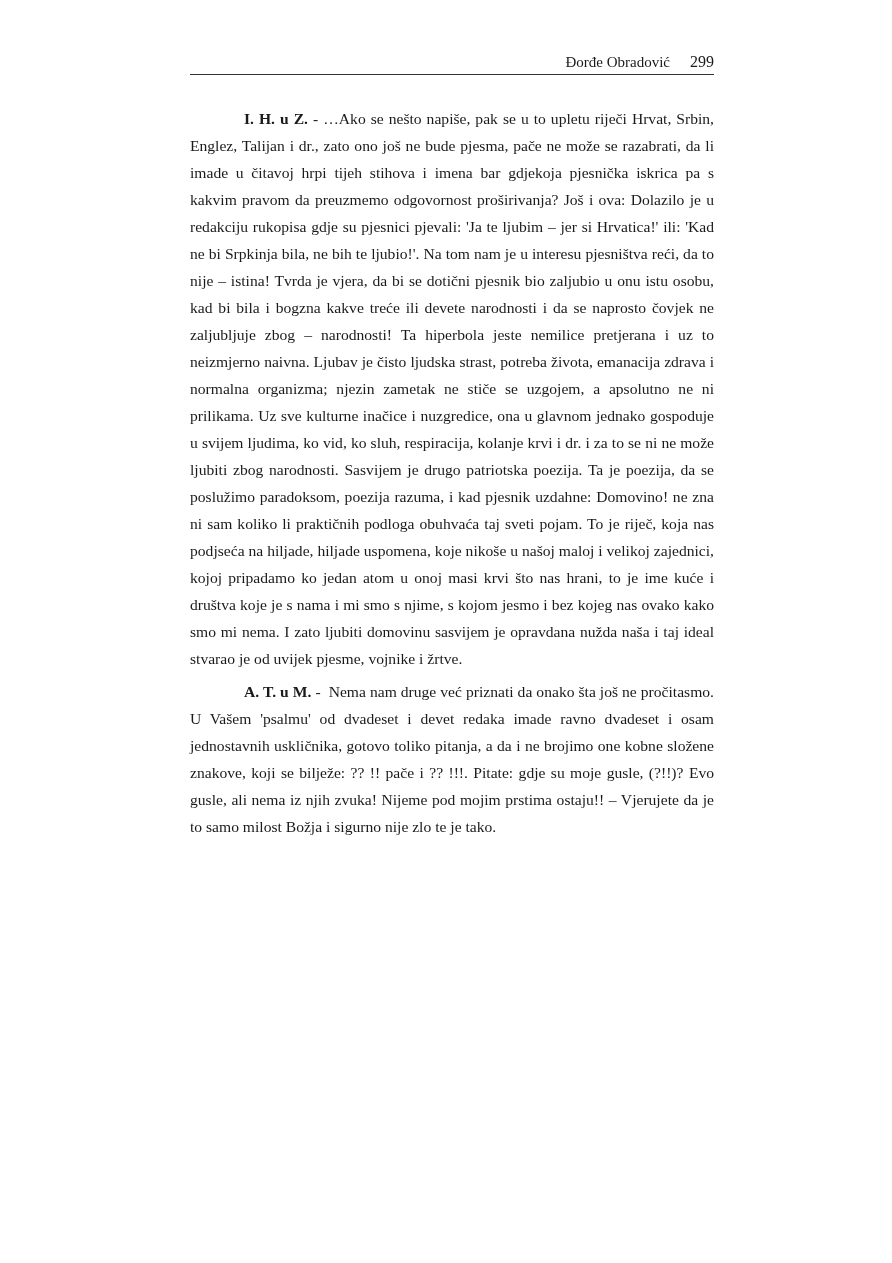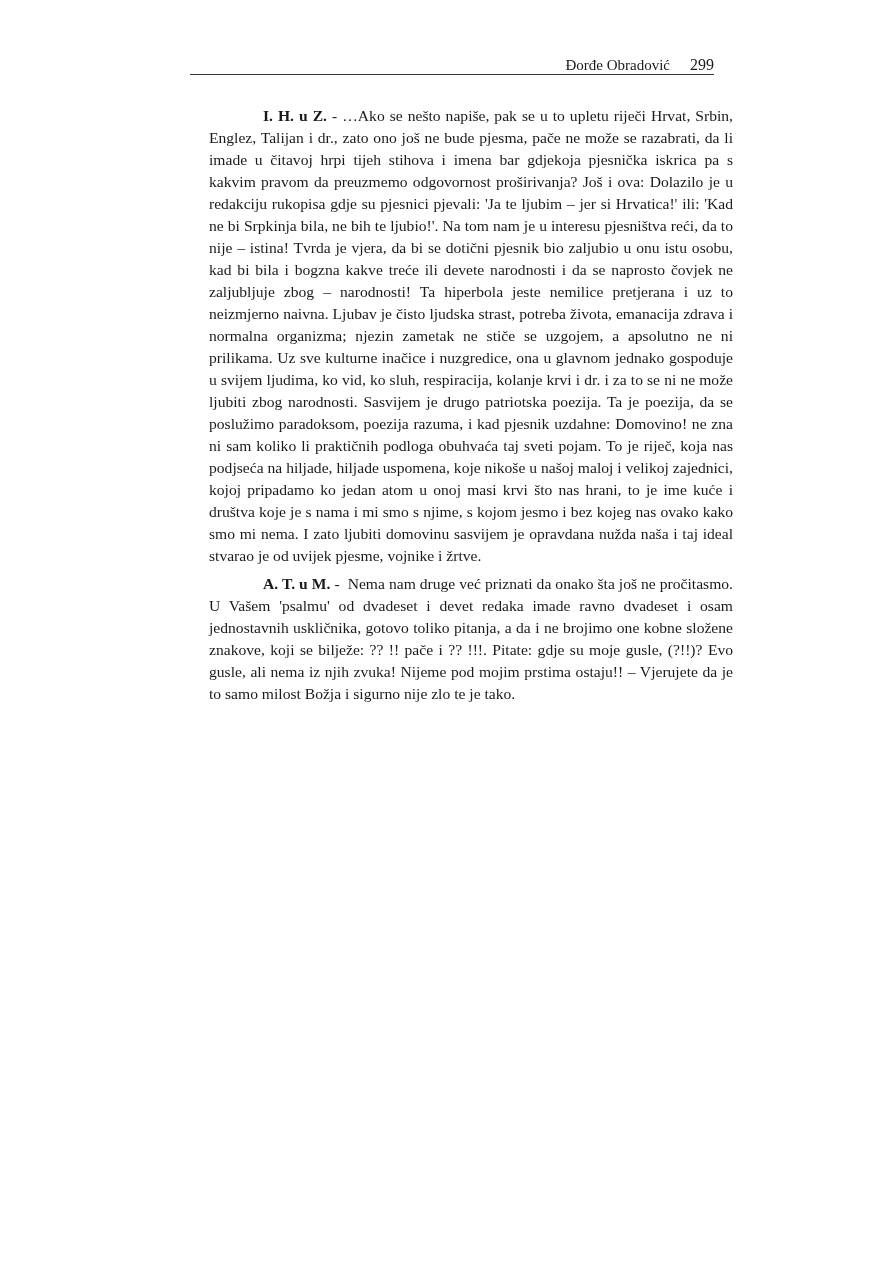--- a/index.html
+++ b/index.html
@@ -23,40 +23,39 @@
   }
   .running-header {
     position: absolute;
     left: 0;
     top: 52px;
     width: 524px;
     height: 22px;
     border-bottom: 1px solid #333;
     text-align: right;
     font-size: 15px;
-    line-height: 26px;
+    line-height: 20px;
   }
   .running-header .author {
     display: inline-block;
     margin-right: 20px;
   }
   .running-header .pageno {
     display: inline-block;
     font-size: 16px;
   }
   .body-text {
     position: absolute;
     left: 0;
     top: 105px;
     width: 524px;
     font-size: 15.6px;
-    line-height: 22px;
+    line-height: 27px;
     text-align: justify;
     hyphens: none;
-    margin-left: 19px;
   }
   .para {
     margin: 0 0 6px 0;
     text-indent: 54px;
   }
   .para .salutation {
     font-weight: bold;
   }
 </style>
 </head>

